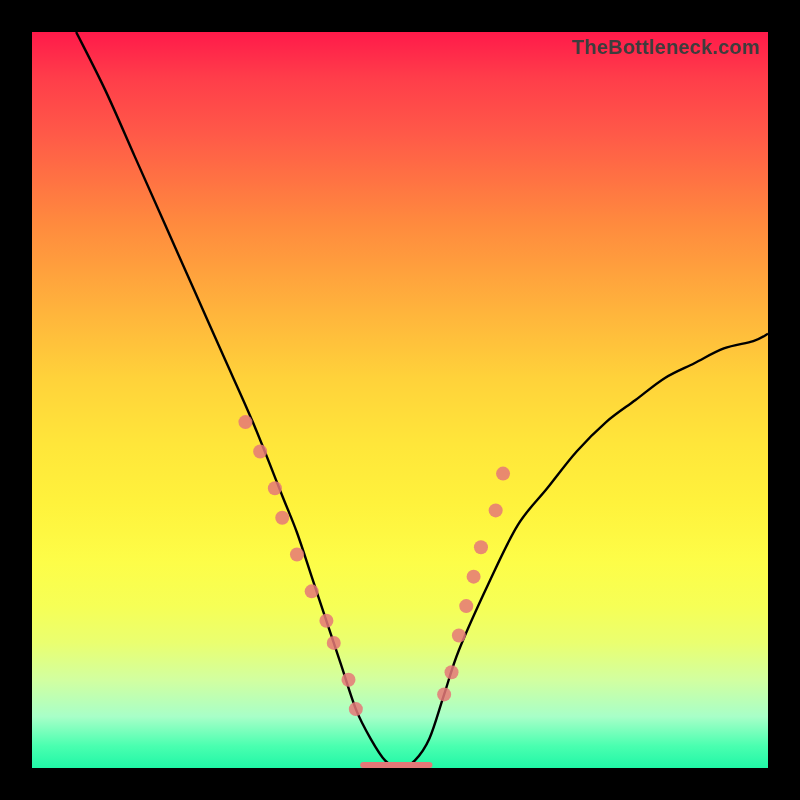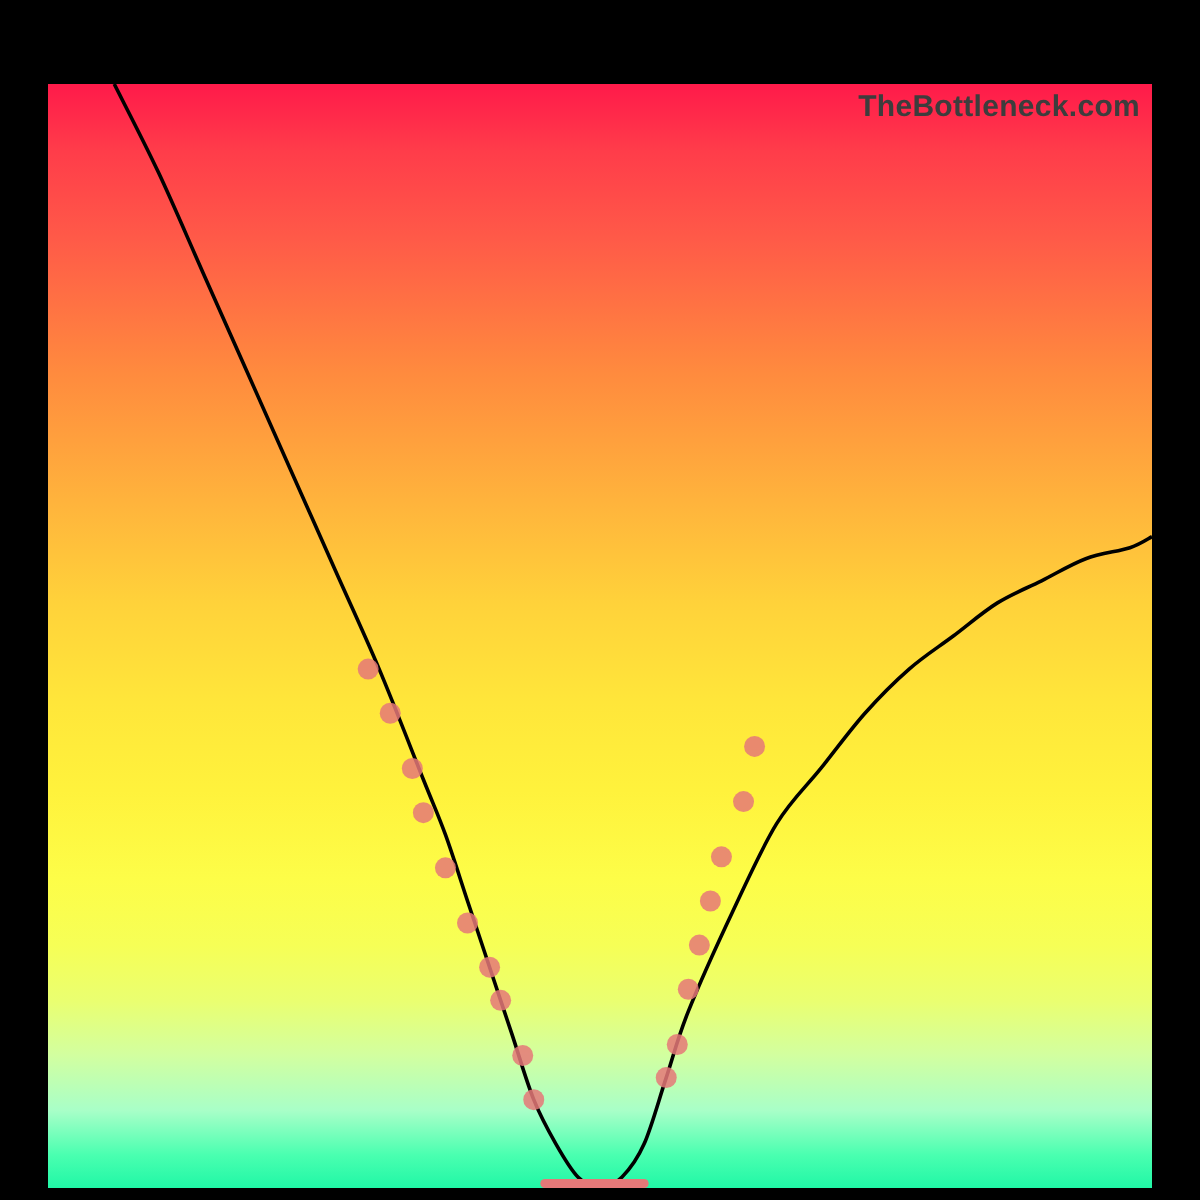--- a/index.html
+++ b/index.html
@@ -19,21 +19,20 @@
     height: 800px;
     background: #000;
   }
   .plot {
     position: absolute;
     left: 32px;
     top: 32px;
     width: 736px;
     height: 736px;
     overflow: hidden;
-    margin-top: 24px;
   }
   .gradient {
     position: absolute;
     inset: 0;
     background: linear-gradient(
       to bottom,
       #ff1a4a 0%,
       #ff3c4a 6%,
       #ff5a48 14%,
       #ff8a3e 26%,

